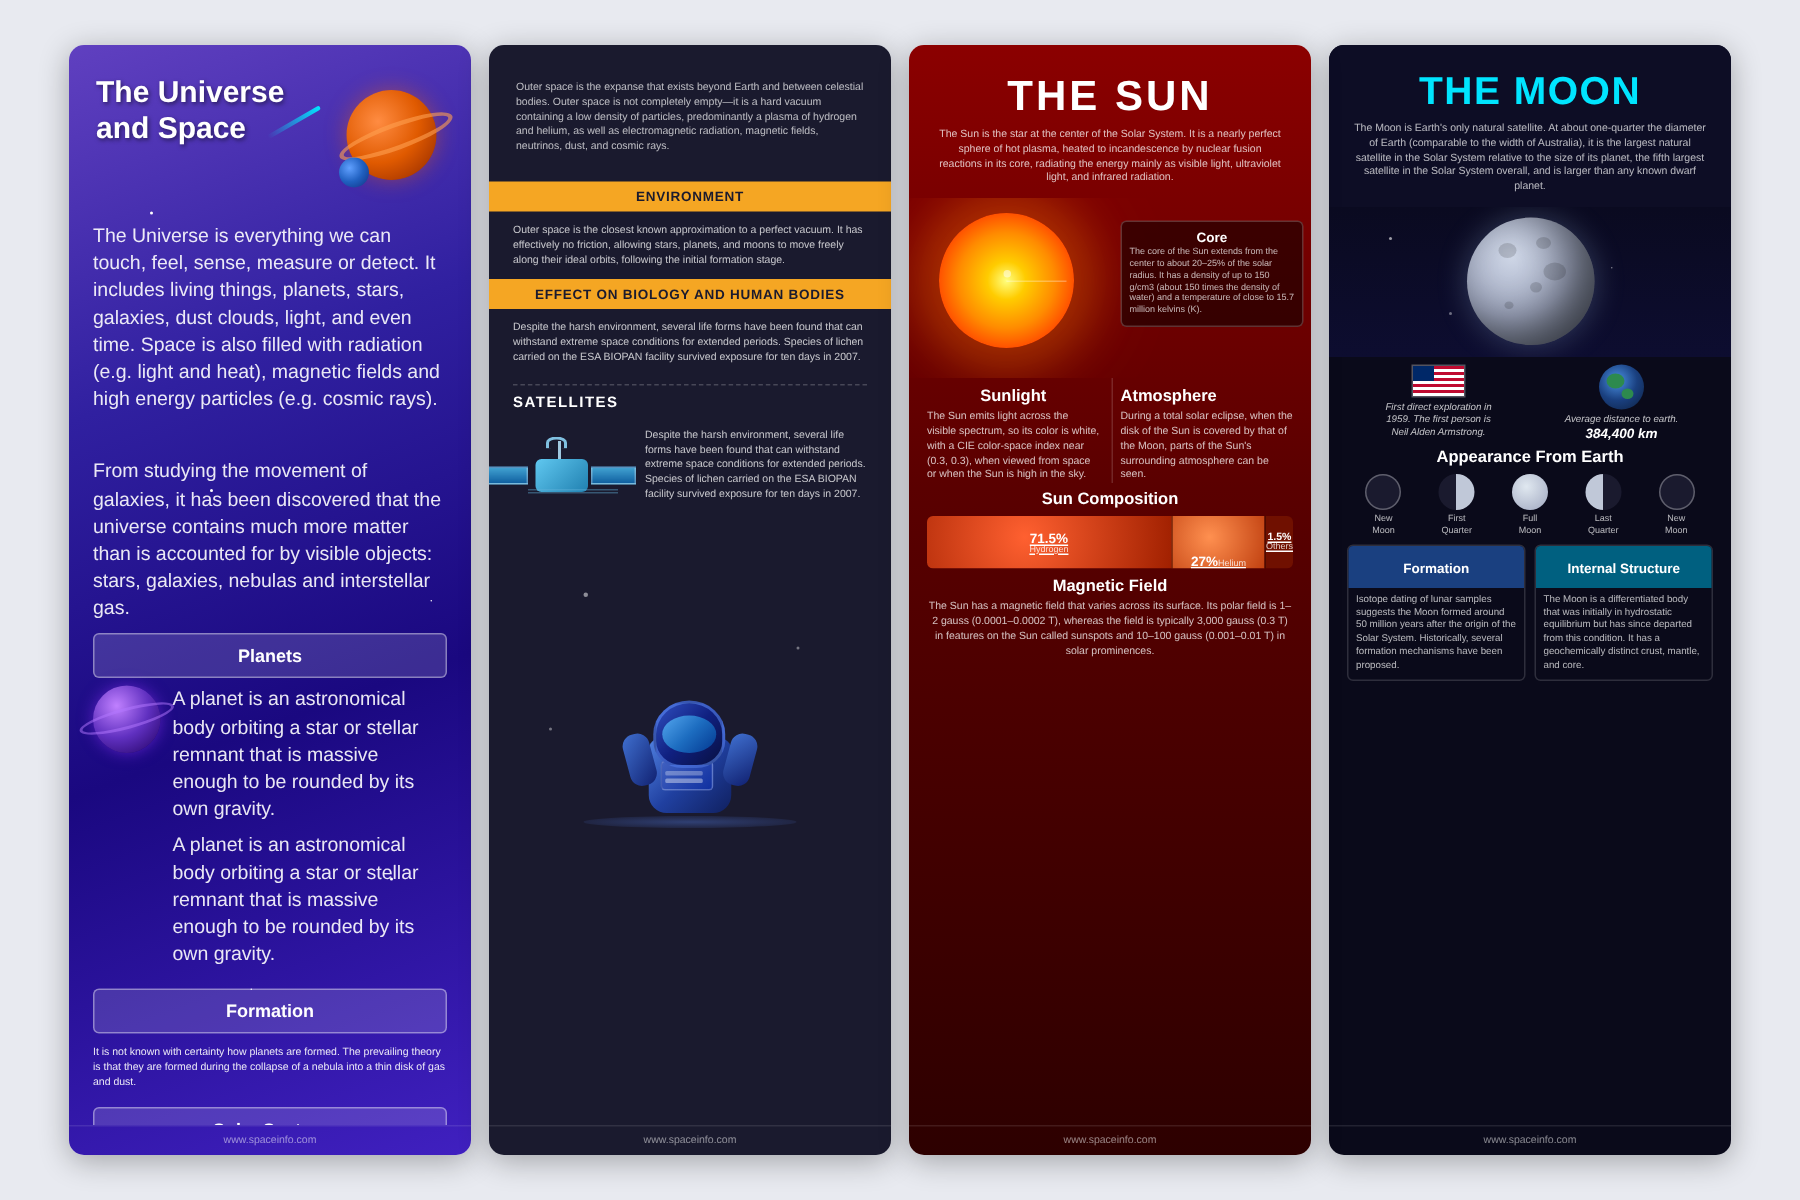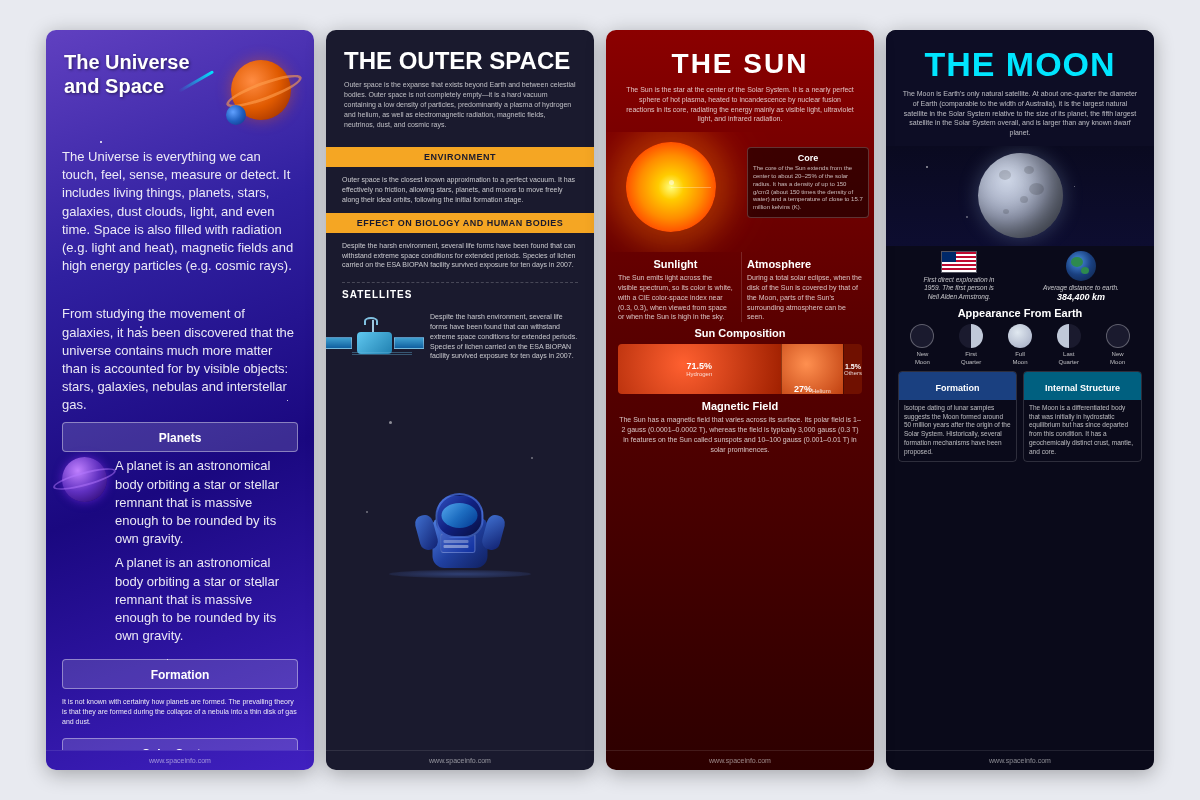--- a/index.html
+++ b/index.html
@@ -322,23 +322,24 @@
     }
     .composition-title {
       font-size: 11px;
       font-weight: 700;
       color: white;
       text-align: center;
       margin-bottom: 5px;
     }
     .composition-bar {
       display: flex;
-      height: 50px;
+      height: 35px;
       border-radius: 4px;
       overflow: hidden;
+      text-decoration: underline;
     }
     .comp-h {
       flex: 71.5;
       background: radial-gradient(circle at 40% 40%, #ff6030, #a02000);
       display: flex;
       flex-direction: column;
       align-items: center;
       justify-content: center;
     }
     .comp-he {
@@ -372,21 +373,21 @@
     
     .panel-4 {
       background: #0a0a1a;
       color: white;
     }
     .panel-4-header {
       background: #0d0d25;
       padding: 15px 15px 8px;
     }
     .panel-4-header h1 {
-      font-size: 34px;
+      font-size: 26px;
       font-weight: 900;
       color: #00e5ff;
       text-align: center;
       text-transform: uppercase;
       letter-spacing: 1px;
     }
     .panel-4-header p {
       font-size: 7px;
       color: rgba(255,255,255,0.7);
       line-height: 1.4;
@@ -614,21 +615,20 @@
         </div>
       </div>
     </div>
     <div class="panel-footer">
       <span>www.spaceinfo.com</span>
     </div>
   </div>
 
   <div class="panel panel-2">
     <div class="panel-2-header">
-      <h1>THE OUTER SPACE</h1>
       <p>Outer space is the expanse that exists beyond Earth and between celestial bodies. Outer space is not completely empty—it is a hard vacuum containing a low density of particles, predominantly a plasma of hydrogen and helium, as well as electromagnetic radiation, magnetic fields, neutrinos, dust, and cosmic rays.</p>
     </div>
     <div class="orange-label">ENVIRONMENT</div>
     <div class="panel-2-body">
       <p class="panel-2-section-p">Outer space is the closest known approximation to a perfect vacuum. It has effectively no friction, allowing stars, planets, and moons to move freely along their ideal orbits, following the initial formation stage.</p>
       <div class="orange-label" style="margin:0 -16px 0;">EFFECT ON BIOLOGY AND HUMAN BODIES</div>
       <p class="panel-2-section-p">Despite the harsh environment, several life forms have been found that can withstand extreme space conditions for extended periods. Species of lichen carried on the ESA BIOPAN facility survived exposure for ten days in 2007.</p>
       <hr class="dashed-divider">
       <div style="font-size:10px;font-weight:700;color:white;text-align:left;margin:6px 0;letter-spacing:1px;">SATELLITES</div>
       <div class="satellites-section">

